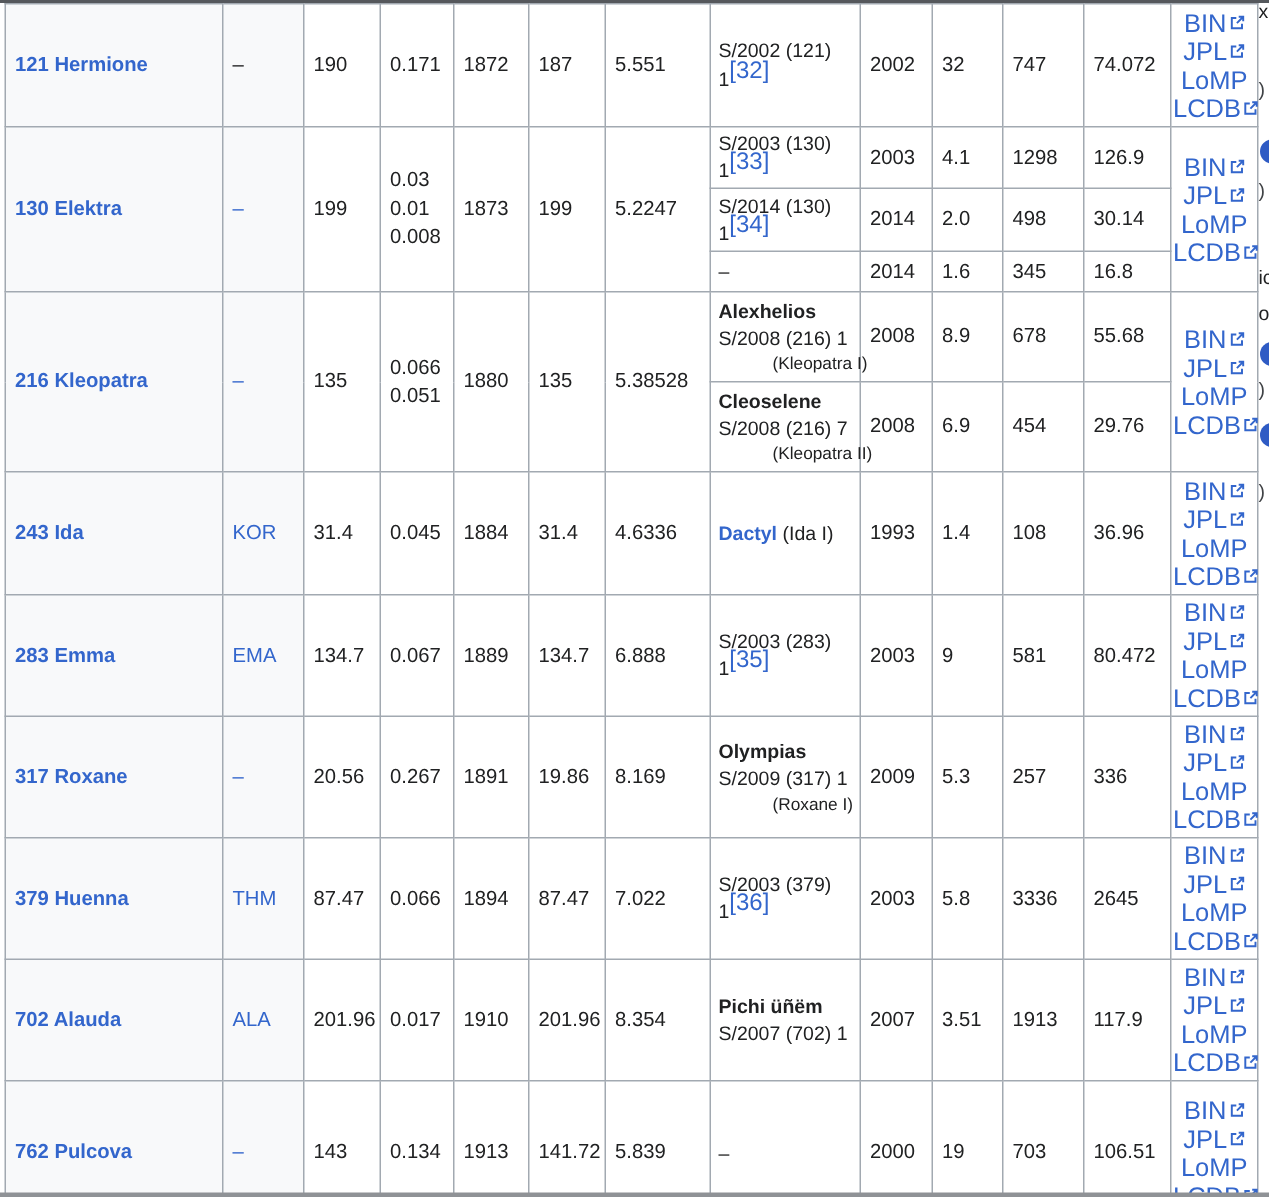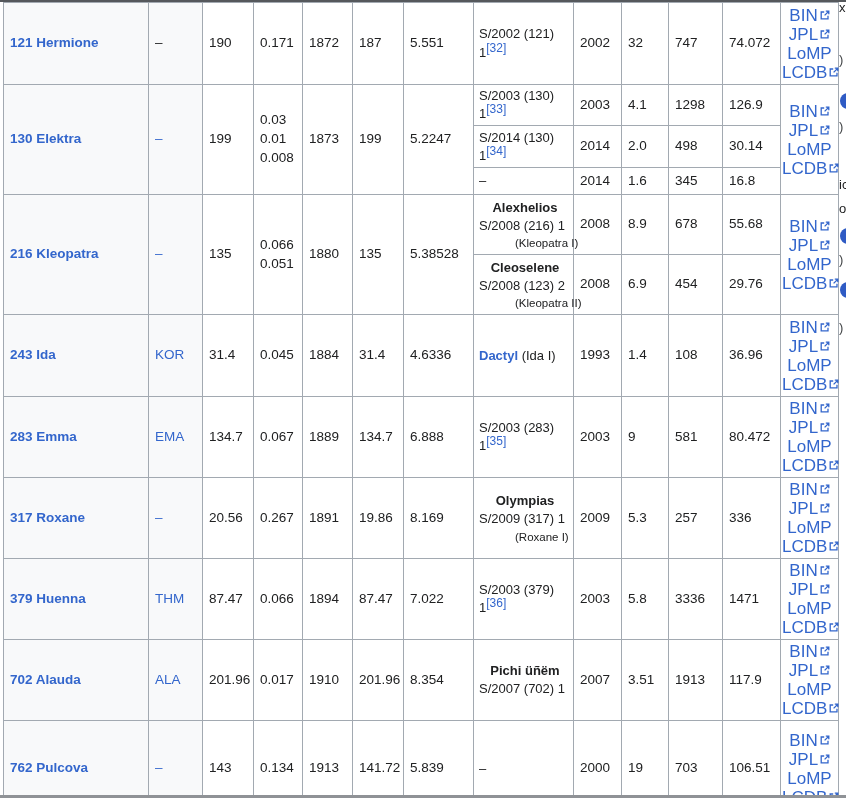--- a/index.html
+++ b/index.html
@@ -5,28 +5,28 @@
   * { box-sizing: border-box; }
   html,body { margin:0; padding:0; background:#fff; }
   body { font-family:"Liberation Sans",sans-serif; color:#202122; }
   #viewport { position:relative; width:846px; height:798px; overflow:hidden; background:#fff; }
 
   table.moons { border-collapse:collapse; table-layout:fixed; position:absolute; left:3px; top:2px; width:835px; }
   td { border:1px solid #a2a9b1; padding:2px 2px 2px 6px; vertical-align:middle;
        font-size:13.5px; line-height:1.4; background:#fff; }
   td.hcell { background:#f8f9fa; }
   a { color:#3366cc; text-decoration:none; cursor:pointer; }
-  .bold { font-weight:bold;text-align:center; }
+  .bold { font-weight:bold; }
   .namelink { font-weight:bold; font-size:13.5px; }
   .fam span[data-link="false"] { color:#202122; }
   .fam span[data-link="true"] { color:#3366cc; }
   .satcell { font-size:13px; padding-left:5px; }
   .nw { white-space:nowrap; }
   .paren { font-size:11.5px; white-space:nowrap;margin-left:36px; }
-  sup.ref { font-size:12px; color:#3366cc; line-height:0; cursor:pointer; }
+  sup.ref { font-size:16px; color:#3366cc; line-height:0; cursor:pointer; }
   td.refs { text-align:center; padding:2px 1px; font-size:17px; }
   td.refs .rl { white-space:nowrap; line-height:19px; }
   .ext { display:inline-block; vertical-align:1px; margin-left:2px; }
 
   
   .topline { position:absolute; left:0; top:0; width:846px; height:2px; background:#55585c; z-index:5; }
   .bottomline { position:absolute; left:0; top:795px; width:846px; height:3px; background:#8f9296; z-index:5; }
   .frag { position:absolute; left:839px; font-size:13px; color:#404346; z-index:4; white-space:nowrap; }
   .frag.dark { color:#202122; }
   .fragdot { position:absolute; left:840px; width:16px; height:16px; border-radius:50%;
@@ -177,21 +177,21 @@
         <div class="rl"><a><span>LoMP</span></a></div>
         <div class="rl"><a><span>LCDB</span><svg class="ext" width="10" height="10" viewBox="0 0 10 10">
                   <path fill="none" stroke="#3366cc" stroke-width="1.3" d="M4.2 2H1.2v6.8H8V5.8"></path>
                   <path fill="none" stroke="#3366cc" stroke-width="1.3" d="M5.8 1.2H8.8v3M8.8 1.2L4.6 5.4"></path>
                 </svg></a></div>
       </td>
     </tr>
     <tr style="height:60px">
       <td class="satcell">
         <div class="bold nw">Cleoselene</div>
-        <div class="nw">S/2008 (123) 2</div>
+        <div class="nw">S/2008 (216) 7</div>
         <div class="paren">(Kleopatra II)</div>
       </td>
       <td><span>2008</span></td>
       <td><span>6.9</span></td>
       <td><span>454</span></td>
       <td><span>29.76</span></td>
     </tr>
 
     <tr style="height:82px">
       <td class="hcell"><a class="namelink">243 Ida</a></td>
@@ -308,21 +308,21 @@
       <td><span>1894</span></td>
       <td><span>87.47</span></td>
       <td><span>7.022</span></td>
       <td class="satcell">
         <div class="nw">S/2003 (379)</div>
         <div class="nw"><span>1</span><sup class="ref">[36]</sup></div>
       </td>
       <td><span>2003</span></td>
       <td><span>5.8</span></td>
       <td><span>3336</span></td>
-      <td><span>1471</span></td>
+      <td><span>2645</span></td>
       <td class="refs">
         <div class="rl"><a><span>BIN</span><svg class="ext" width="10" height="10" viewBox="0 0 10 10">
                   <path fill="none" stroke="#3366cc" stroke-width="1.3" d="M4.2 2H1.2v6.8H8V5.8"></path>
                   <path fill="none" stroke="#3366cc" stroke-width="1.3" d="M5.8 1.2H8.8v3M8.8 1.2L4.6 5.4"></path>
                 </svg></a></div>
         <div class="rl"><a><span>JPL</span><svg class="ext" width="10" height="10" viewBox="0 0 10 10">
                   <path fill="none" stroke="#3366cc" stroke-width="1.3" d="M4.2 2H1.2v6.8H8V5.8"></path>
                   <path fill="none" stroke="#3366cc" stroke-width="1.3" d="M5.8 1.2H8.8v3M8.8 1.2L4.6 5.4"></path>
                 </svg></a></div>
         <div class="rl"><a><span>LoMP</span></a></div>

